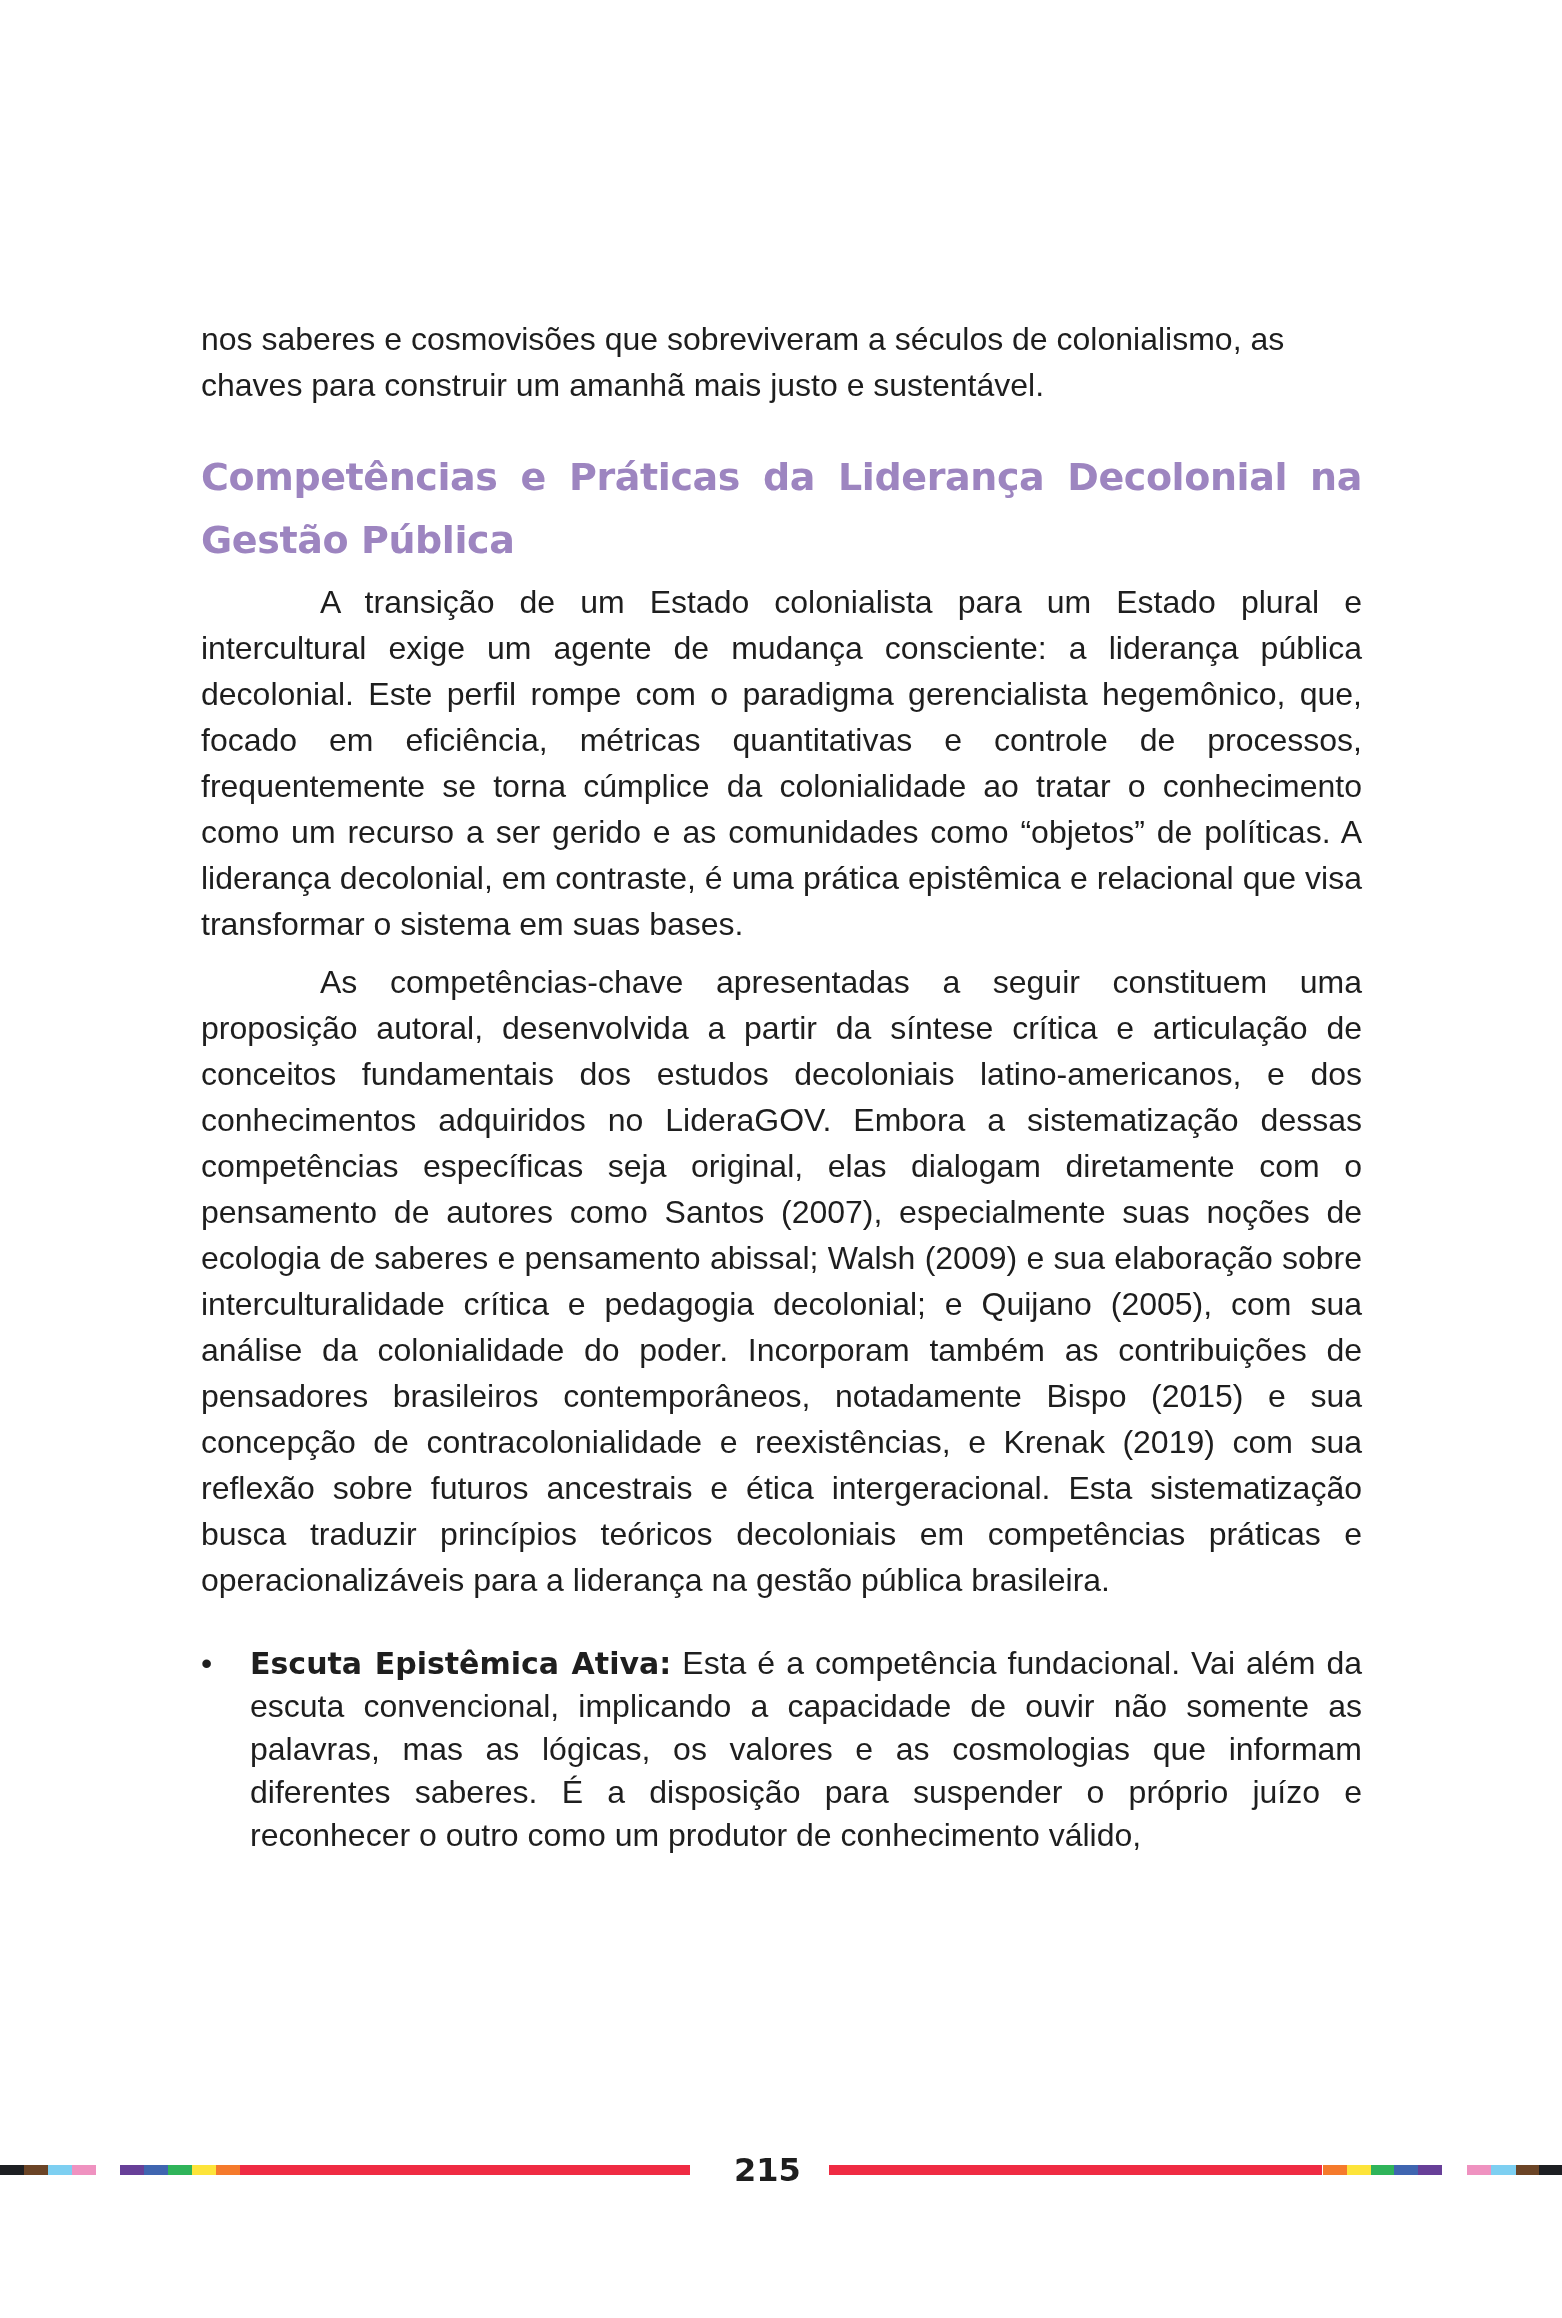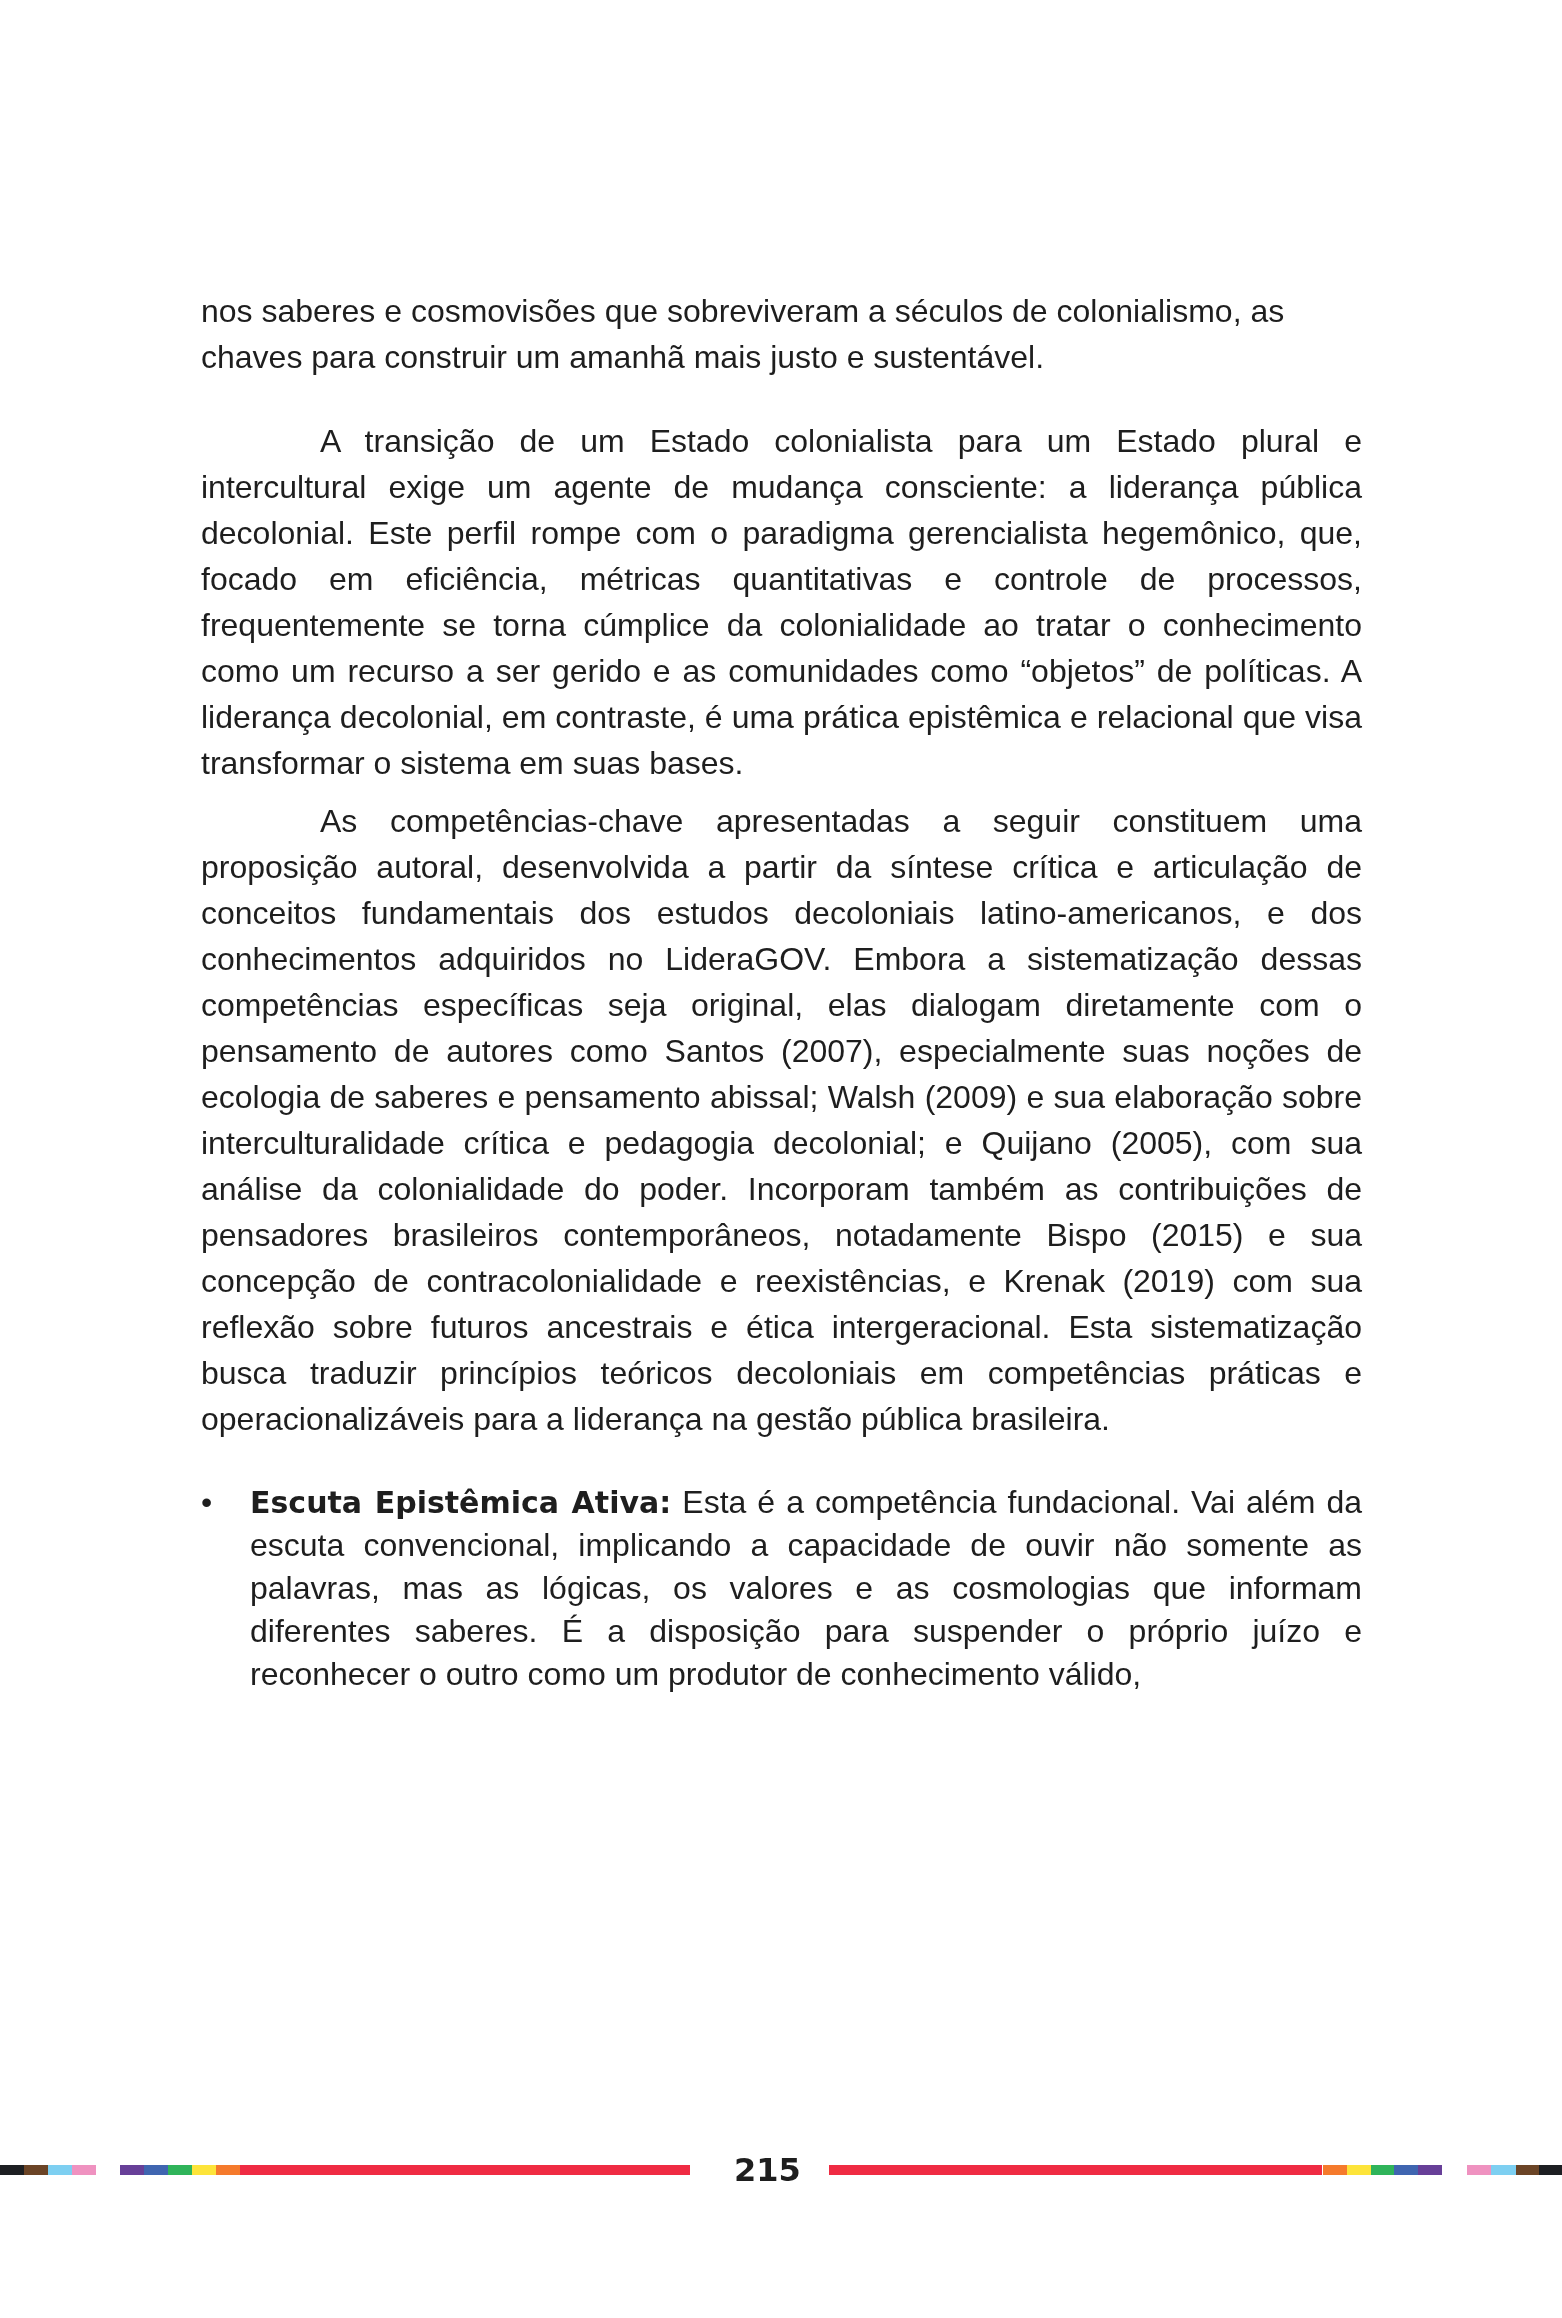--- a/index.html
+++ b/index.html
@@ -1,17 +1,17 @@
 <!DOCTYPE html>
 <html style="font-size:13.7px"><head>
 <meta charset="utf-8">
 <style>
   html, body { margin: 0; padding: 0; background: #ffffff; }
   body { width: 1563px; height: 2319px; position: relative; overflow: hidden; }
-  .page { position: absolute; left: 201px; top: 288px; width: 1161px; color: #1e1e1e;
+  .page { position: absolute; left: 201px; top: 316px; width: 1161px; color: #1e1e1e;
           font-family: "Liberation Sans", sans-serif; font-size: 32px; line-height: 46px; }
   p { margin: 0; text-align: justify; }
   .indent { text-indent: 119px; }
   .intro { margin-bottom: 38px; text-align: left; }
   h2 { margin: 0; color: #9d85c0; font-family: "DejaVu Sans", sans-serif; font-weight: bold;
        font-size: 38px; line-height: 63px; text-align: justify; text-align-last: left; letter-spacing: -0.4px; }
   h2.sec1 { margin-bottom: 6.8px; }
   .para1 { margin-bottom: 12px; }
   .para2 { margin-bottom: 39px; }
   h2.sec2 { margin-bottom: 10.2px; }
@@ -23,20 +23,21 @@
   .seg { position: absolute; top: 0; height: 10.2px; }
   .page-number { position: absolute; left: 734px; top: 2151px; width: 94px; 
                  font-family: "DejaVu Sans", sans-serif; font-weight: bold; font-size: 32px; line-height: 38px; color: #1e1e1e; }
 </style>
 </head>
 <body>
 
 <div class="page">
   <p class="intro">nos saberes e cosmovisões que sobreviveram a séculos de colonialismo, as chaves para construir um amanhã mais justo e sustentável.</p>
 
+  <h2 class="sec1">Competências e Práticas da Liderança Decolonial na Gestão Pública</h2>
   <p class="indent para1">A transição de um Estado colonialista para um Estado plural e intercultural exige um agente de mudança consciente: a liderança pública decolonial. Este perfil rompe com o paradigma gerencialista hegemônico, que, focado em eficiência, métricas quantitativas e controle de processos, frequentemente se torna cúmplice da colonialidade ao tratar o conhecimento como um recurso a ser gerido e as comunidades como “objetos” de políticas. A liderança decolonial, em contraste, é uma prática epistêmica e relacional que visa transformar o sistema em suas bases.</p>
   <p class="indent para2">As competências-chave apresentadas a seguir constituem uma proposição autoral, desenvolvida a partir da síntese crítica e articulação de conceitos fundamentais dos estudos decoloniais latino-americanos, e dos conhecimentos adquiridos no LideraGOV. Embora a sistematização dessas competências específicas seja original, elas dialogam diretamente com o pensamento de autores como Santos (2007), especialmente suas noções de ecologia de saberes e pensamento abissal; Walsh (2009) e sua elaboração sobre interculturalidade crítica e pedagogia decolonial; e Quijano (2005), com sua análise da colonialidade do poder. Incorporam também as contribuições de pensadores brasileiros contemporâneos, notadamente Bispo (2015) e sua concepção de contracolonialidade e reexistências, e Krenak (2019) com sua reflexão sobre futuros ancestrais e ética intergeracional. Esta sistematização busca traduzir princípios teóricos decoloniais em competências práticas e operacionalizáveis para a liderança na gestão pública brasileira.</p>
 
   <ul>
     <li>
       <span class="bullet">•</span>
       <span class="term">Escuta Epistêmica Ativa:</span><span> Esta é a competência fundacional. Vai além da escuta convencional, implicando a capacidade de ouvir não somente as palavras, mas as lógicas, os valores e as cosmologias que informam diferentes saberes. É a disposição para suspender o próprio juízo e reconhecer o outro como um produtor de conhecimento válido,</span>
     </li>
   </ul>
 </div>

